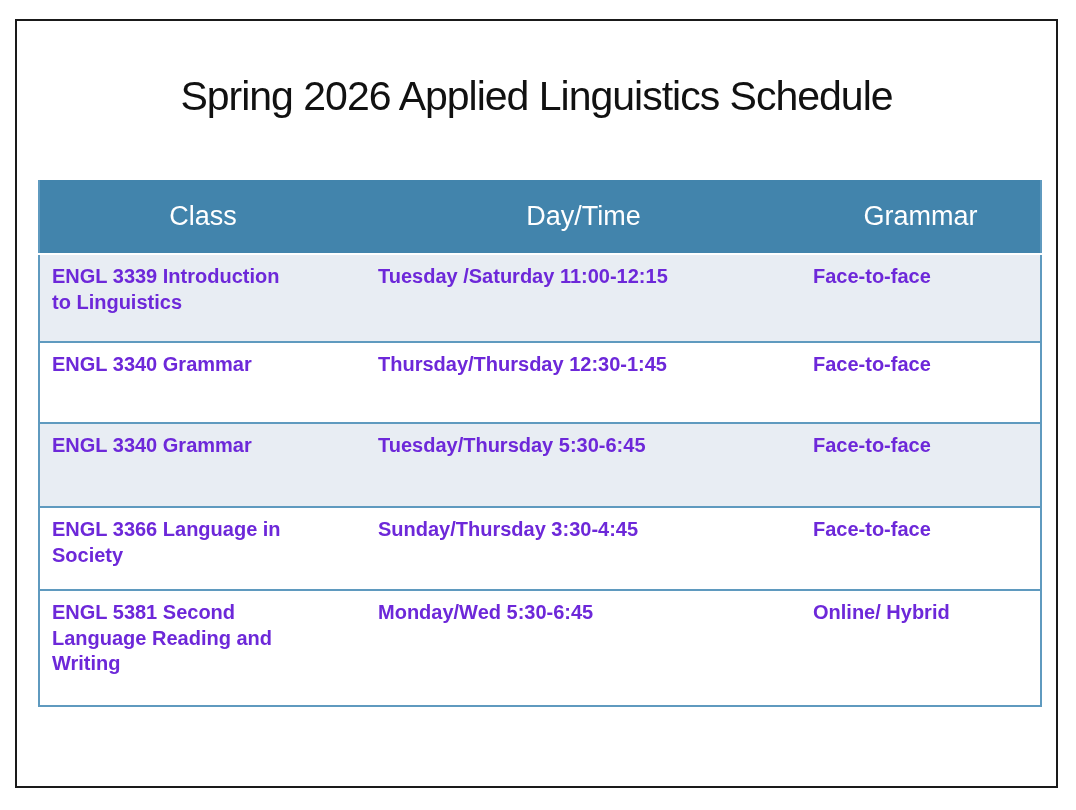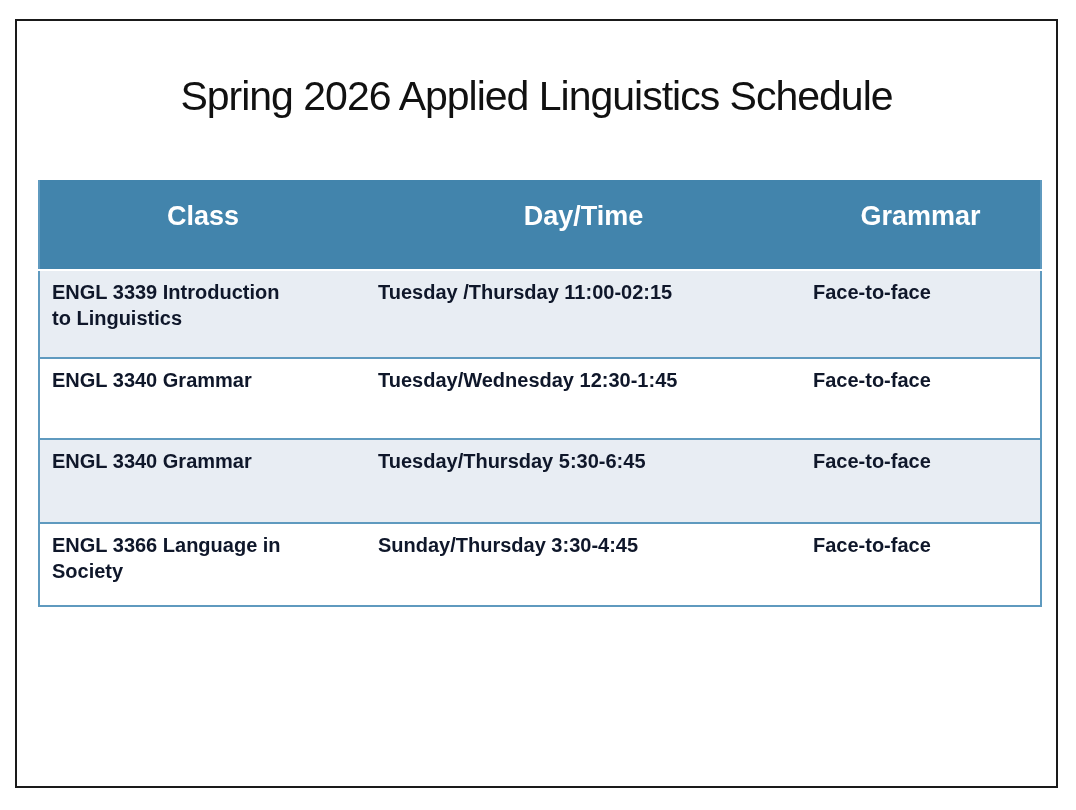--- a/index.html
+++ b/index.html
@@ -45,32 +45,32 @@
     border-right: 2px solid #5f9abf;
     border-bottom: 2px solid #5f9abf;
   }
   col.c1 { width: 327px; }
   col.c2 { width: 435px; }
   col.c3 { width: 240px; }
   thead th {
     background: #4284ac;
     color: #ffffff;
     font-size: 27px;
-    font-weight: 700;
+    font-weight: 400;
     height: 73px;
     text-align: center;
     vertical-align: middle;
-    padding: 0 0 16px 0;
+    padding: 0 0 0 0;
     border-bottom: 2px solid #ffffff;
   }
   tbody td {
     vertical-align: top;
     font-size: 20px;
     font-weight: 700;
-    color: #0f172a;
+    color: #6d28d9;
     padding: 9px 10px 6px 12px;
     line-height: 1.28;
     border-top: 2px solid #5f9abf;
   }
   tbody tr:first-child td { border-top: none; }
   tbody tr.band td { background: #e8edf3; }
   tbody tr.plain td { background: #ffffff; }
   td.cell-class { white-space: pre-line; }
   td.cell-daytime, td.cell-modality { white-space: nowrap; }
   tr.r1 td { height: 71px; }
@@ -96,34 +96,41 @@
       <tr>
         <th>Class</th>
         <th>Day/Time</th>
         <th>Grammar</th>
       </tr>
     </thead>
     <tbody>
       <tr class="band r1">
         <td class="cell-class">ENGL 3339 Introduction
 to Linguistics</td>
-        <td class="cell-daytime">Tuesday /Thursday 11:00-02:15</td>
+        <td class="cell-daytime">Tuesday /Saturday 11:00-12:15</td>
         <td class="cell-modality">Face-to-face</td>
       </tr>
       <tr class="plain r2">
         <td class="cell-class">ENGL 3340 Grammar</td>
-        <td class="cell-daytime">Tuesday/Wednesday 12:30-1:45</td>
+        <td class="cell-daytime">Thursday/Thursday 12:30-1:45</td>
         <td class="cell-modality">Face-to-face</td>
       </tr>
       <tr class="band r3">
         <td class="cell-class">ENGL 3340 Grammar</td>
         <td class="cell-daytime">Tuesday/Thursday 5:30-6:45</td>
         <td class="cell-modality">Face-to-face</td>
       </tr>
       <tr class="plain r4">
         <td class="cell-class">ENGL 3366 Language in
 Society</td>
         <td class="cell-daytime">Sunday/Thursday 3:30-4:45</td>
         <td class="cell-modality">Face-to-face</td>
       </tr>
+      <tr class="plain r6">
+        <td class="cell-class">ENGL 5381 Second
+Language Reading and
+Writing</td>
+        <td class="cell-daytime">Monday/Wed 5:30-6:45</td>
+        <td class="cell-modality">Online/ Hybrid</td>
+      </tr>
     </tbody>
   </table>
 </div>
 
 </body></html>

